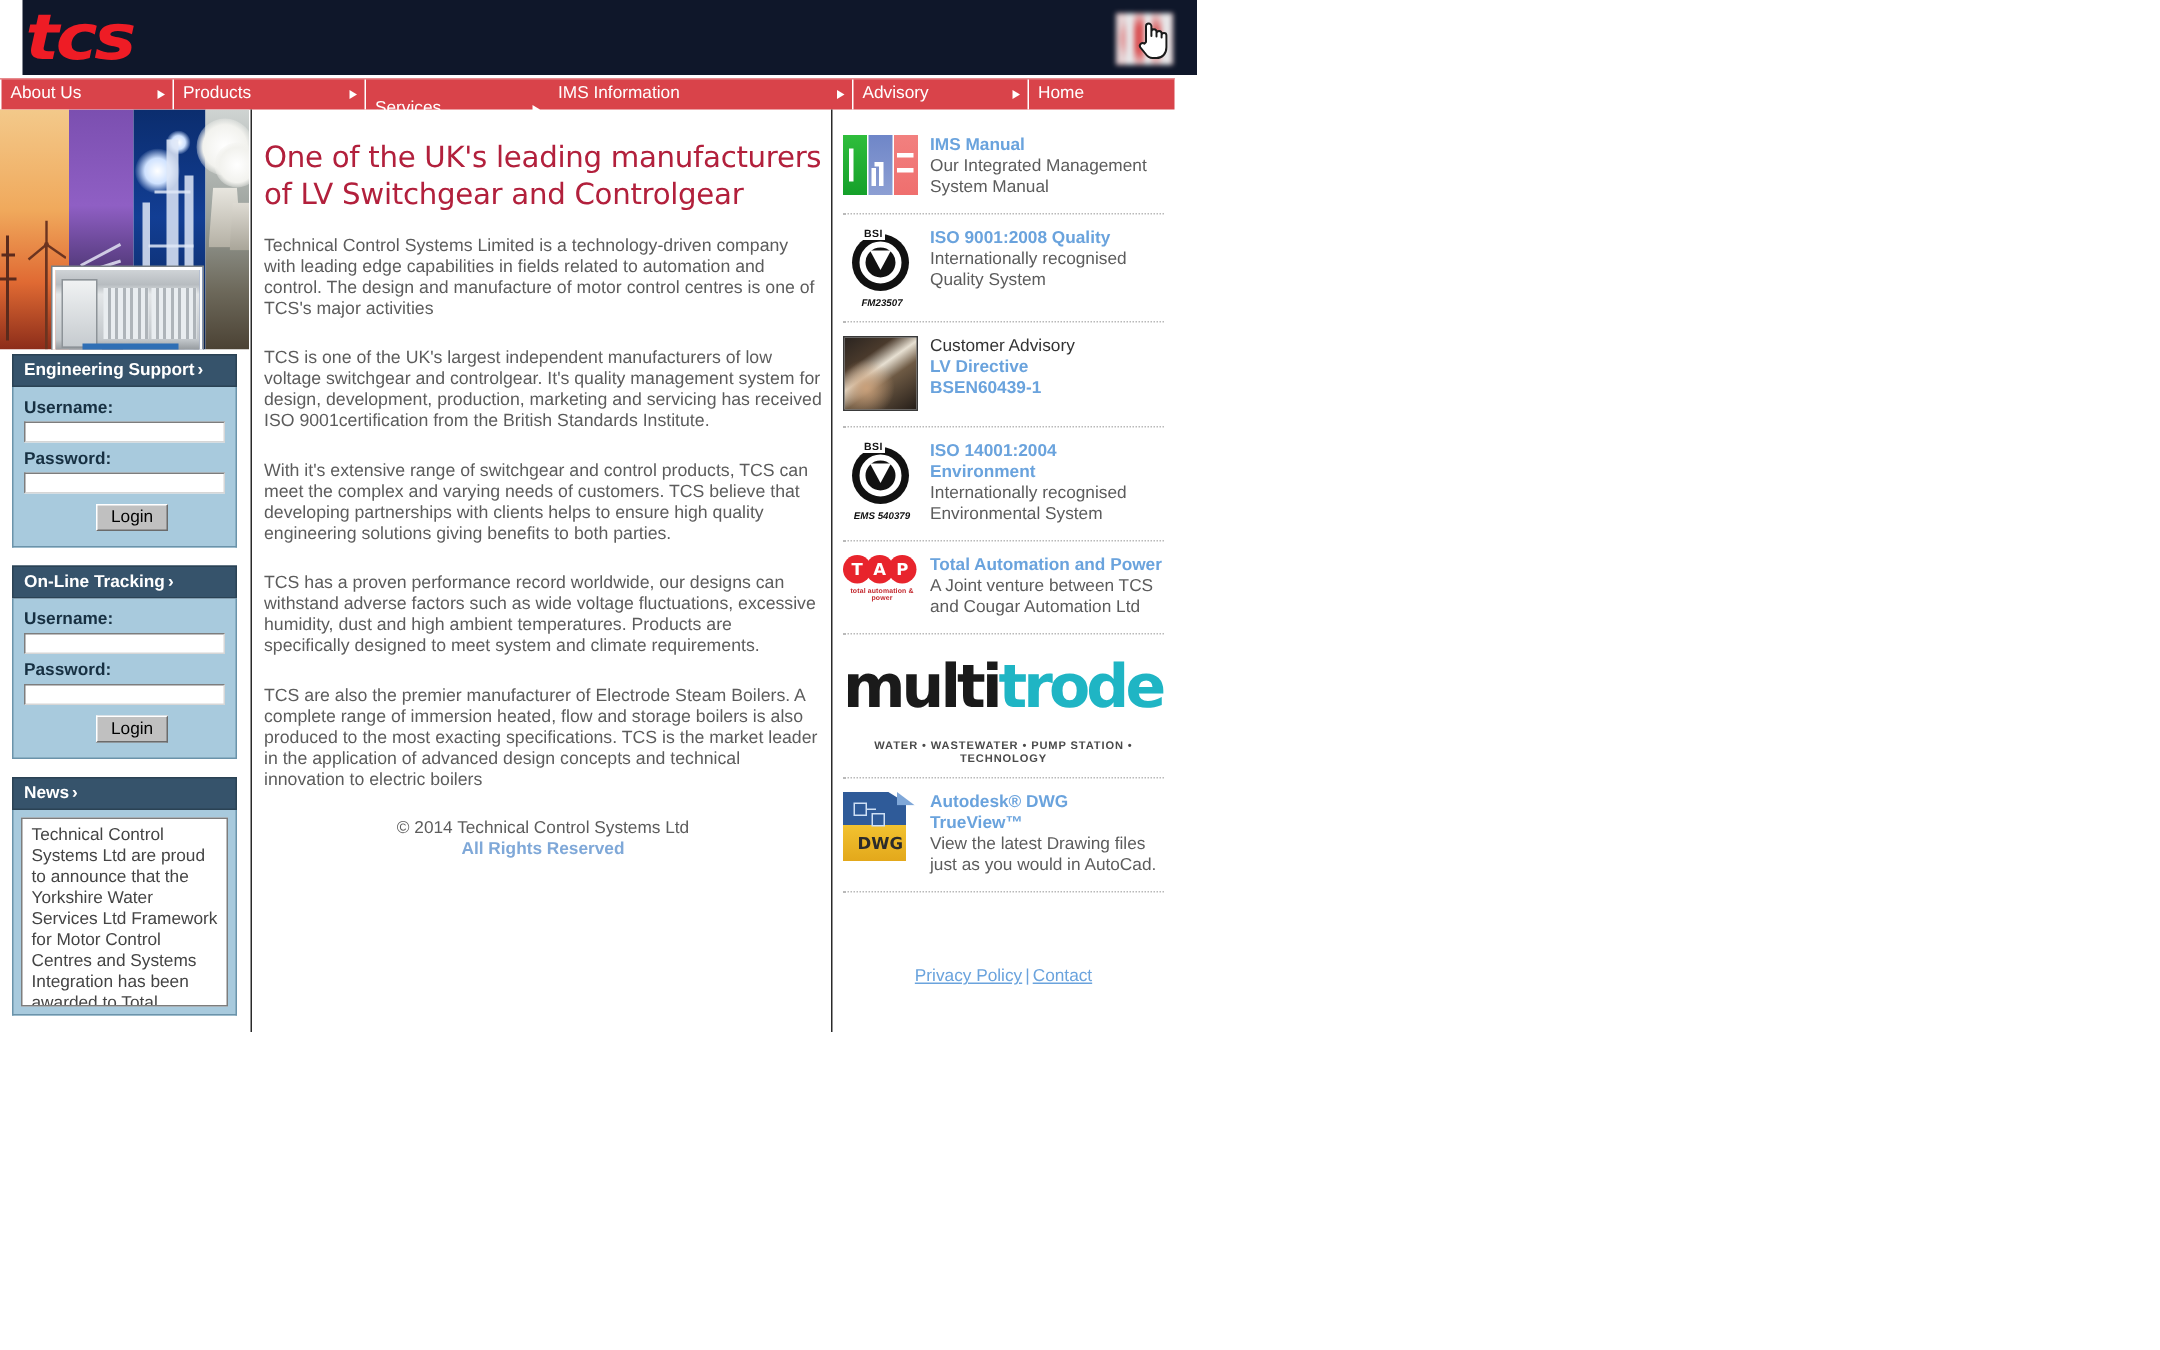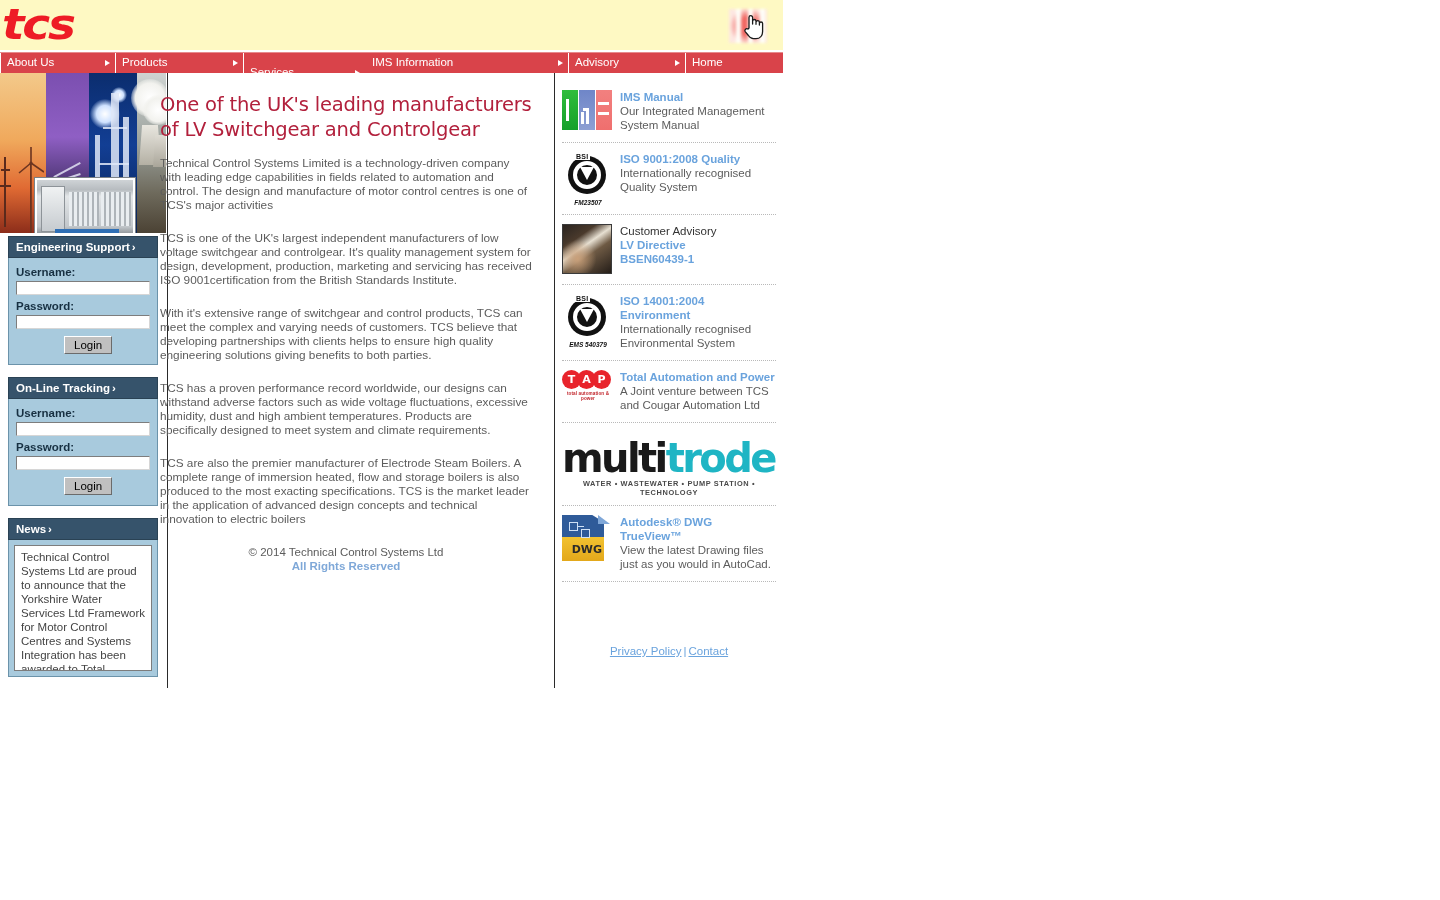--- a/index.html
+++ b/index.html
@@ -7,21 +7,21 @@
     margin: 0; padding: 0;
     width: 1440px; height: 900px;
     background: #ffffff;
     font-family: "Liberation Sans", sans-serif;
     overflow: hidden;
   }
 
   
   #page { position: relative; width: 1440px; height: 900px; background:#fff; }
 
-  #header { position:absolute; left:0; top:0; width:783px; height:50px; background:#fef9c3; }
+  #header { position:absolute; left:15px; top:0; width:783px; height:50px; background:#0f172a; }
 
   #logo { position:absolute; left:2px; top:4px; width:92px; height:44px; }
   #logo .word {
     font-family:"DejaVu Sans", sans-serif;
     font-weight:bold; font-style:italic;
     font-size:42px; line-height:42px;
     color:#ee1c25; letter-spacing:-2px;
     transform: scaleX(1.12); transform-origin: left top;
     user-select:none;
   }
@@ -123,21 +123,21 @@
   #news-scroll {
     background:#ffffff; border:1px solid #7d7d7d;
     width:138px; height:126px; overflow:hidden;
     padding:4px 6px; font-size:11.5px; line-height:14px; color:#444; 
   }
 
   
   .vline { position:absolute; width:1px; background:#2a2a2a; }
 
   
-  #main { position:absolute; left:160px; top:92px; width:372px; }
+  #main { position:absolute; left:176px; top:92px; width:372px; }
   #main h1 {
     margin:0 0 14px 0; padding:0;
     font-family:"DejaVu Sans", sans-serif;
     font-size:19.5px; line-height:25px; font-weight:normal;
     color:#b2203c; letter-spacing:-0.2px;
   }
   #main p {
     margin:0 0 19px 0;
     font-size:11.8px; line-height:14px; color:#5c5c5c;
   }
@@ -209,21 +209,21 @@
   
   #multitrode { padding:6px 0 8px 0; margin-bottom:9px; border-bottom:1px dotted #b9b9b9; }
   #mt-word {
     font-family:"DejaVu Sans", sans-serif; font-weight:bold;
     font-size:40px; line-height:40px; letter-spacing:-2.6px; white-space:nowrap;
   }
   #mt-word .a { color:#1a1a1a; }
   #mt-word .b { color:#1fb5c4; }
   #mt-tag {
     text-align:center; font-size:7.4px; font-weight:bold; color:#4a4a4a;
-    letter-spacing:.6px; margin-top:1px;
+    letter-spacing:.6px; margin-top:14px;
   }
 
   
   .dwg { position:relative; width:48px; height:46px; }
   .dwg .sheet {
     position:absolute; left:0; top:0; width:42px; height:46px;
     background:linear-gradient(180deg,#2f5b99 0%,#2f5b99 48%,#f2c230 48%,#e3a81b 100%);
     clip-path: polygon(0 0, 72% 0, 100% 16%, 100% 100%, 0 100%);
   }
   .dwg .fold {

